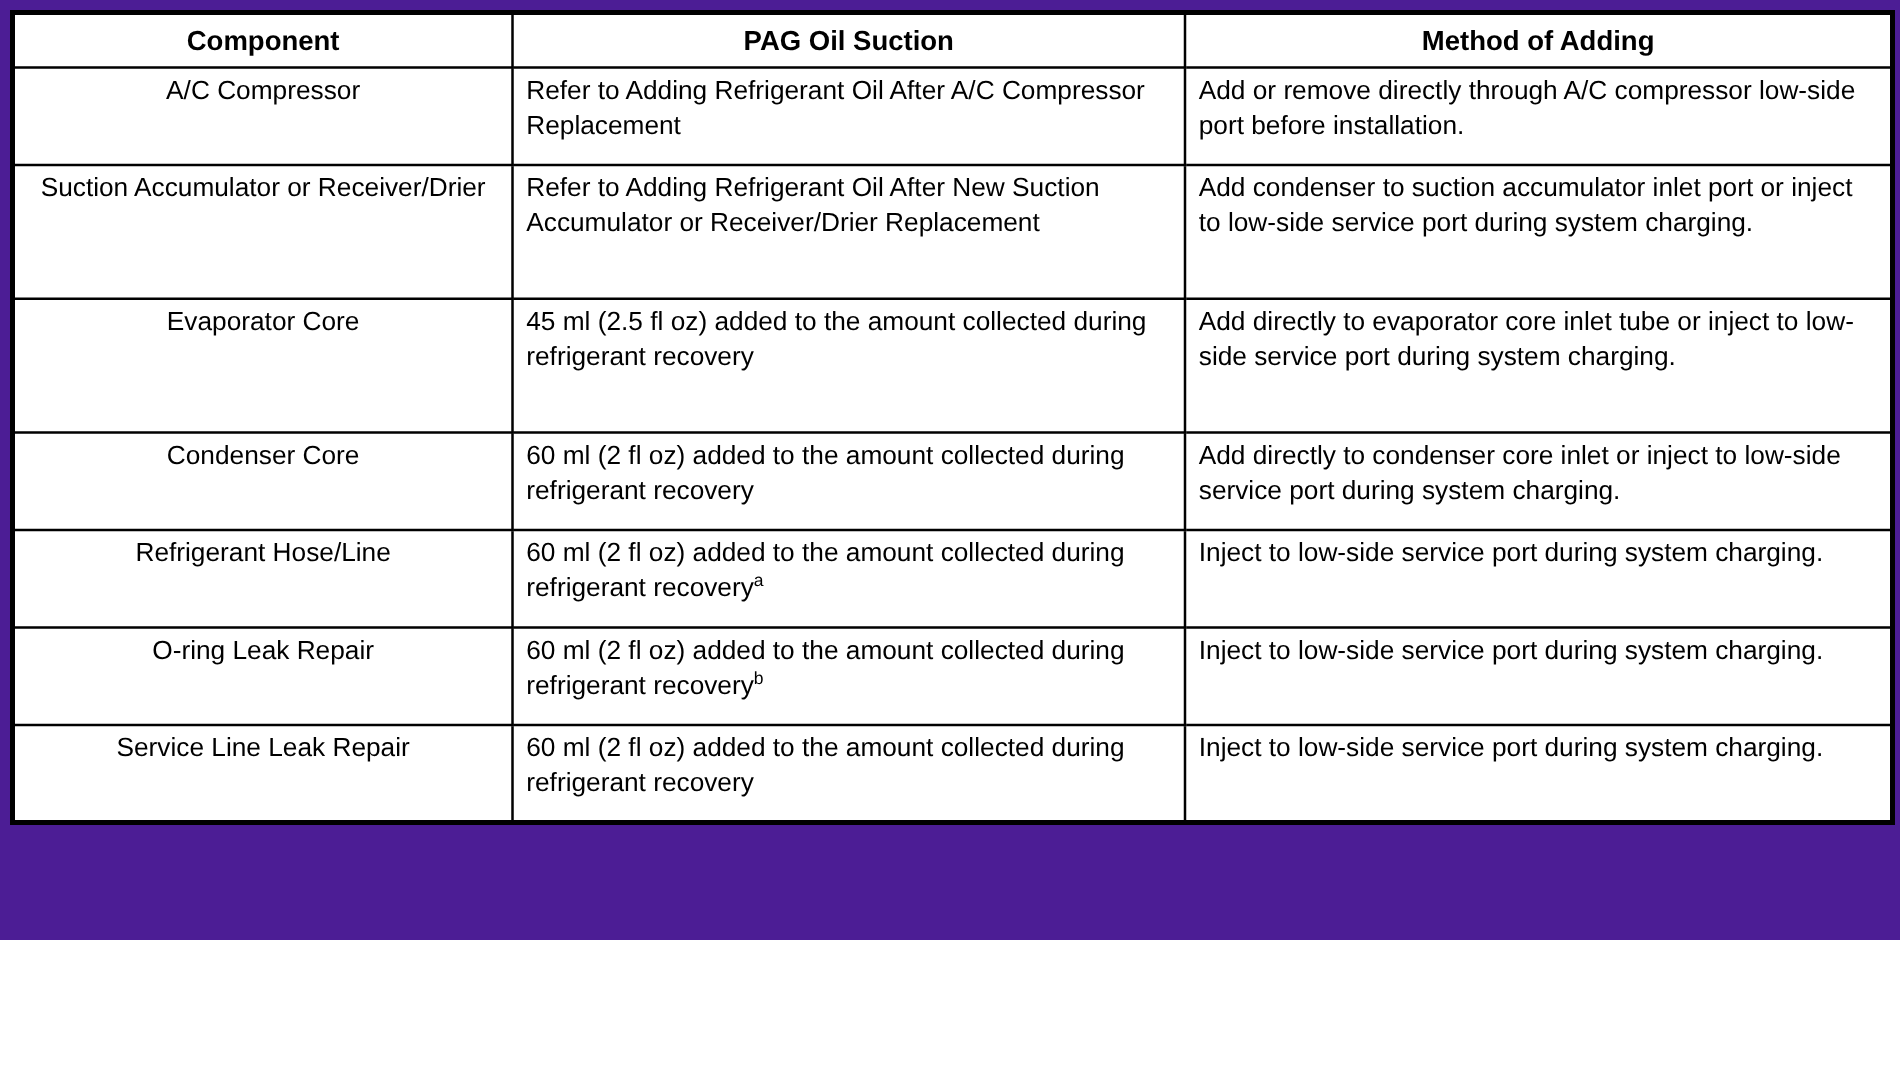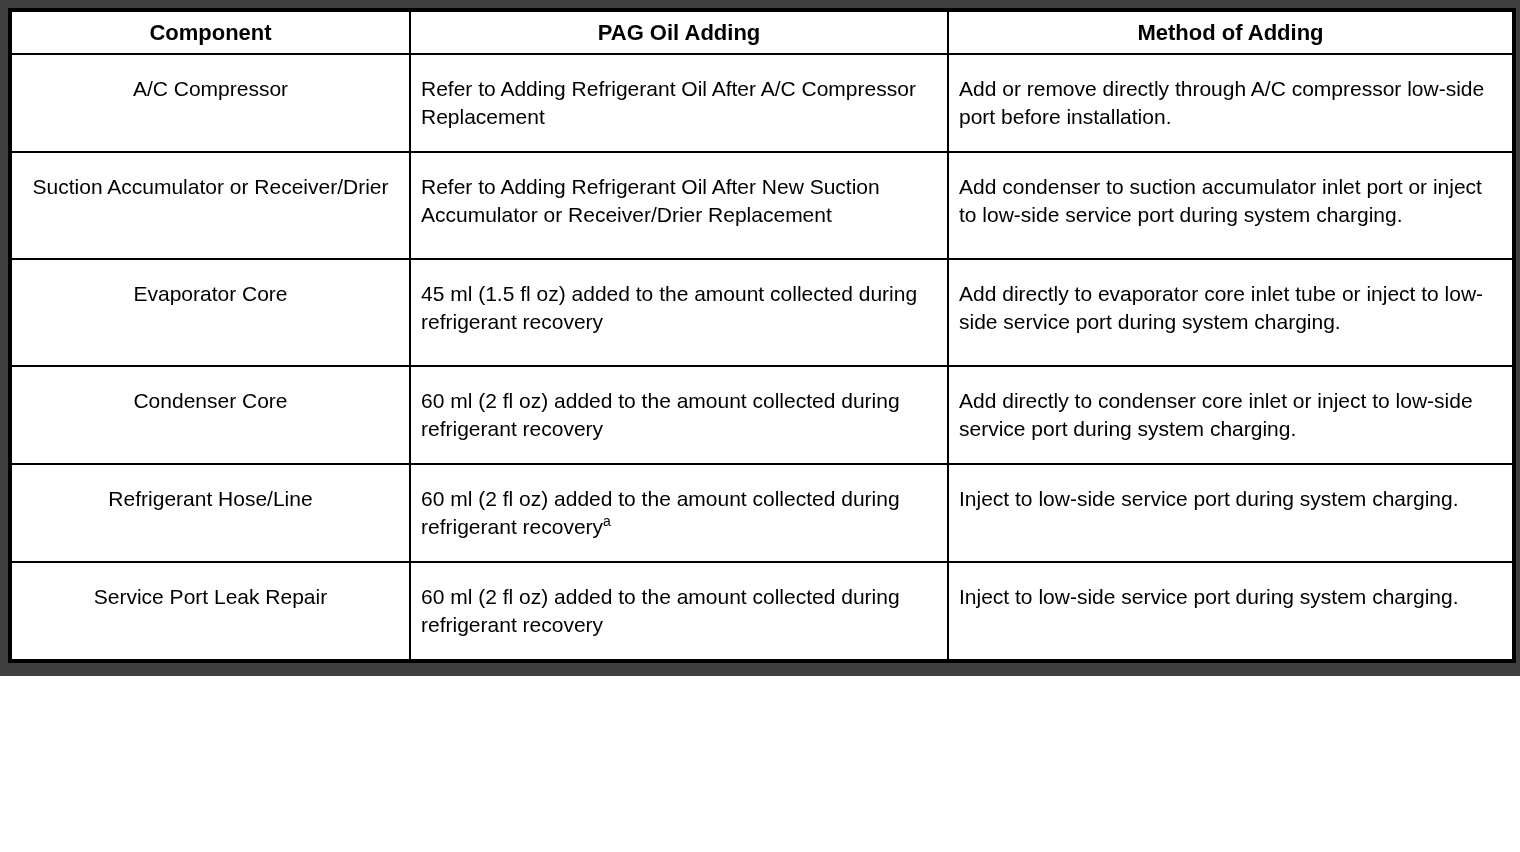--- a/index.html
+++ b/index.html
@@ -4,41 +4,41 @@
 <style>
   html, body {
     margin: 0;
     padding: 0;
     background: #ffffff;
     font-family: "Liberation Sans", sans-serif;
     color: #000000;
   }
   .page {
     width: 1520px;
-    height: 676px;
+    height: 752px;
     box-sizing: border-box;
     padding: 8px;
-    background: #404040;
+    background: #4c1d95;
     overflow: hidden;
   }
   table.oil-table {
     border-collapse: collapse;
     table-layout: fixed;
     width: 1504px;
     border: 4px solid #000000;
     background: #ffffff;
   }
   .oil-table th,
   .oil-table td {
     border: 2px solid #000000;
     font-size: 21px;
     line-height: 1.33;
     color: #000000;
     vertical-align: top;
-    padding: 20px 10px;
+    padding: 4px 10px;
     box-sizing: border-box;
     overflow: hidden;
     word-wrap: break-word;
   }
   .oil-table th {
     font-size: 22px;
     font-weight: bold;
     text-align: center;
     vertical-align: middle;
     padding: 6px 8px;
@@ -67,50 +67,55 @@
 <div class="page">
   <table class="oil-table">
     <colgroup>
       <col style="width:400px">
       <col style="width:538px">
       <col style="width:566px">
     </colgroup>
     <thead>
       <tr class="rh-head">
         <th>Component</th>
-        <th>PAG Oil Adding</th>
+        <th>PAG Oil Suction</th>
         <th>Method of Adding</th>
       </tr>
     </thead>
     <tbody>
       <tr class="rh-2">
         <td class="c1">A/C Compressor</td>
         <td class="c2"><span>Refer to Adding Refrigerant Oil After A/C Compressor Replacement</span><sup class="fn"></sup></td>
         <td class="c3">Add or remove directly through A/C compressor low-side port before installation.</td>
       </tr>
       <tr class="rh-3">
         <td class="c1">Suction Accumulator or Receiver/Drier</td>
         <td class="c2"><span>Refer to Adding Refrigerant Oil After New Suction Accumulator or Receiver/Drier Replacement</span><sup class="fn"></sup></td>
         <td class="c3">Add condenser to suction accumulator inlet port or inject to low-side service port during system charging.</td>
       </tr>
       <tr class="rh-3">
         <td class="c1">Evaporator Core</td>
-        <td class="c2"><span>45 ml (1.5 fl oz) added to the amount collected during refrigerant recovery</span><sup class="fn"></sup></td>
+        <td class="c2"><span>45 ml (2.5 fl oz) added to the amount collected during refrigerant recovery</span><sup class="fn"></sup></td>
         <td class="c3">Add directly to evaporator core inlet tube or inject to low-side service port during system charging.</td>
       </tr>
       <tr class="rh-2">
         <td class="c1">Condenser Core</td>
         <td class="c2"><span>60 ml (2 fl oz) added to the amount collected during refrigerant recovery</span><sup class="fn"></sup></td>
         <td class="c3">Add directly to condenser core inlet or inject to low-side service port during system charging.</td>
       </tr>
       <tr class="rh-2">
         <td class="c1">Refrigerant Hose/Line</td>
         <td class="c2"><span>60 ml (2 fl oz) added to the amount collected during refrigerant recovery</span><sup class="fn">a</sup></td>
         <td class="c3">Inject to low-side service port during system charging.</td>
       </tr>
       <tr class="rh-2">
-        <td class="c1">Service Port Leak Repair</td>
+        <td class="c1">O-ring Leak Repair</td>
+        <td class="c2"><span>60 ml (2 fl oz) added to the amount collected during refrigerant recovery</span><sup class="fn">b</sup></td>
+        <td class="c3">Inject to low-side service port during system charging.</td>
+      </tr>
+      <tr class="rh-2">
+        <td class="c1">Service Line Leak Repair</td>
         <td class="c2"><span>60 ml (2 fl oz) added to the amount collected during refrigerant recovery</span><sup class="fn"></sup></td>
         <td class="c3">Inject to low-side service port during system charging.</td>
       </tr>
     </tbody>
   </table>
 </div>
 
 </body></html>

